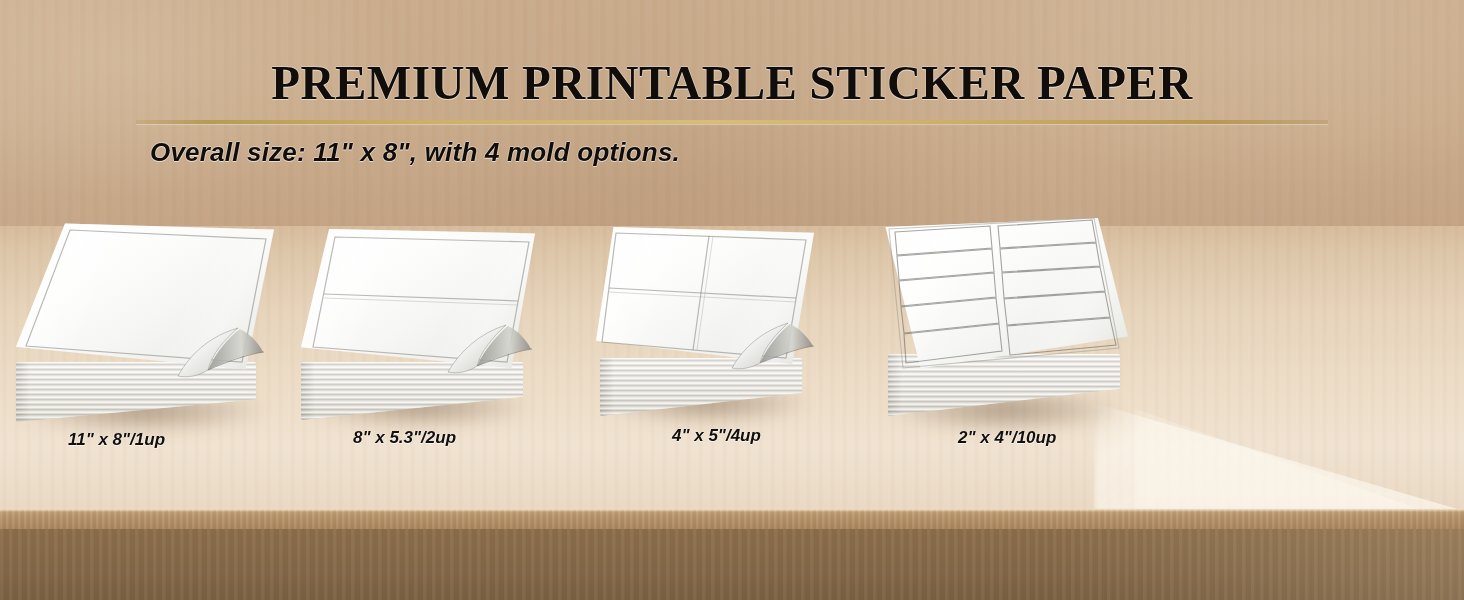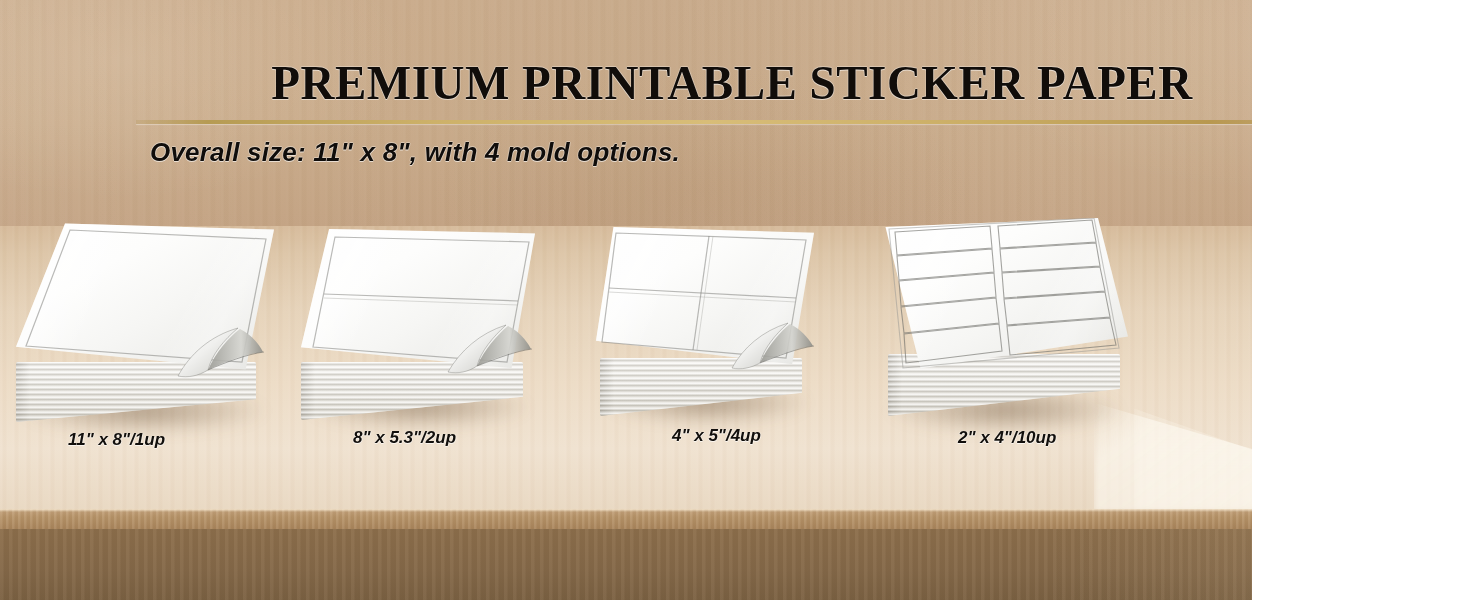--- a/index.html
+++ b/index.html
@@ -6,21 +6,21 @@
   * { margin:0; padding:0; box-sizing:border-box; }
 
   html, body {
     width:1464px; height:600px;
     overflow:hidden;
     font-family:"Liberation Sans", sans-serif;
   }
 
   #banner {
     position:relative;
-    width:1252px; height:600px;
+    width:1464px; height:600px;
     overflow:hidden;
     background:#eab308;
   }
 
   
   .wall {
     position:absolute; left:0; top:0; width:1464px; height:226px;
     background:
       linear-gradient(to right,
         rgba(255,255,255,0.05) 0%,

